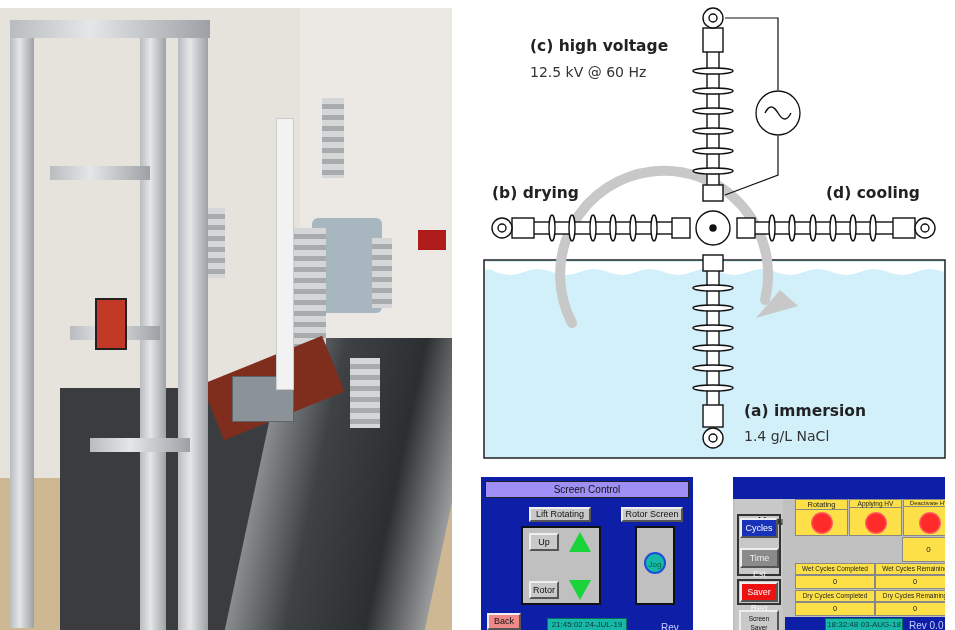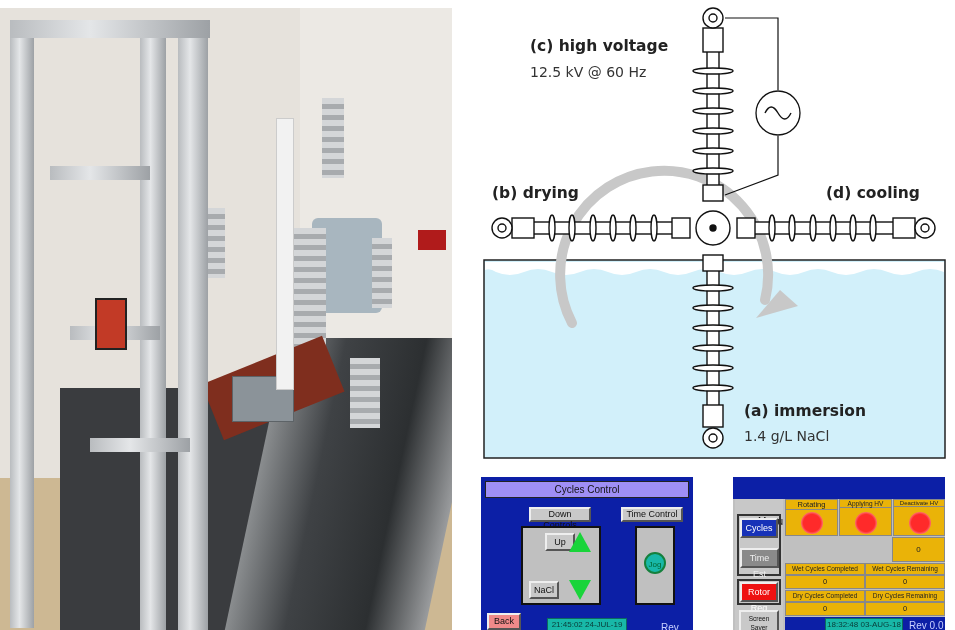--- a/index.html
+++ b/index.html
@@ -22,22 +22,22 @@
   #diagram{position:absolute;left:480px;top:0;width:475px;height:465px;}
   
   .hmi{position:absolute;background:#0c1fa6;overflow:hidden;font-family:"Liberation Sans",sans-serif;}
   .hmi .titlebar{position:absolute;left:4px;top:4px;right:4px;height:15px;background:#9f8ff5;border:1px solid #222;color:#111;font-size:10px;text-align:center;line-height:15px;}
   .gbtn{position:absolute;background:#c9c9c9;border:2px solid #555;border-top-color:#eee;border-left-color:#eee;color:#111;font-size:9px;text-align:center;box-sizing:border-box;}
   .panel{position:absolute;background:#c0c0c0;border:2px solid #111;box-sizing:border-box;}
   .clock{position:absolute;background:#18b8a8;border:1px solid #0b6a60;color:#0a3b37;font-size:8px;text-align:center;line-height:12px;}
   .rev{position:absolute;color:#c9d0ff;font-size:10px;}
   .tri-up{position:absolute;width:0;height:0;border-left:11px solid transparent;border-right:11px solid transparent;border-bottom:20px solid #19d43a;}
   .tri-dn{position:absolute;width:0;height:0;border-left:11px solid transparent;border-right:11px solid transparent;border-top:20px solid #19d43a;}
-  .jog{position:absolute;width:22px;height:22px;border-radius:50%;background:#18b8a8;border:2px solid #15803d;color:#063;font-size:8px;text-align:center;line-height:22px;box-sizing:border-box;}
-  .cell{position:absolute;background:#eab308;border:1px solid #888;box-sizing:border-box;color:#222;text-align:center;}
+  .jog{position:absolute;width:22px;height:22px;border-radius:50%;background:#18b8a8;border:2px solid #1d4ed8;color:#063;font-size:8px;text-align:center;line-height:22px;box-sizing:border-box;}
+  .cell{position:absolute;background:#fde047;border:1px solid #888;box-sizing:border-box;color:#222;text-align:center;margin-left:10px;}
   .lamp{position:absolute;width:22px;height:22px;border-radius:50%;background:radial-gradient(circle,#ff2a2a 55%,#ff6a6a 70%,#e00 100%);}
   .small{font-size:6.5px;}
 </style>
 </head>
 <body>
 
 <div id="photo">
   <div class="wall2"></div>
   <div class="floor"></div>
   <div class="tank2"></div>
@@ -125,47 +125,47 @@
 
   <text x="50" y="51" font-family="DejaVu Sans, sans-serif" font-weight="bold" font-size="15.5" fill="#222">(c) high voltage</text>
   <text x="50" y="77" font-family="DejaVu Sans, sans-serif" font-size="14" fill="#333">12.5 kV @ 60 Hz</text>
   <text x="12" y="198" font-family="DejaVu Sans, sans-serif" font-weight="bold" font-size="15.5" fill="#222">(b) drying</text>
   <text x="346" y="198" font-family="DejaVu Sans, sans-serif" font-weight="bold" font-size="15.5" fill="#222">(d) cooling</text>
   <text x="264" y="416" font-family="DejaVu Sans, sans-serif" font-weight="bold" font-size="15.5" fill="#222">(a) immersion</text>
   <text x="264" y="441" font-family="DejaVu Sans, sans-serif" font-size="14" fill="#333">1.4 g/L NaCl</text>
 </svg>
 
 <div class="hmi" style="left:481px;top:477px;width:212px;height:153px;">
-  <div class="titlebar">Cycles Control</div>
-  <div class="gbtn" style="left:48px;top:30px;width:62px;height:15px;line-height:11px;">Down Controls</div>
-  <div class="gbtn" style="left:140px;top:30px;width:62px;height:15px;line-height:11px;">Time Control</div>
+  <div class="titlebar">Screen Control</div>
+  <div class="gbtn" style="left:48px;top:30px;width:62px;height:15px;line-height:11px;">Lift Rotating</div>
+  <div class="gbtn" style="left:140px;top:30px;width:62px;height:15px;line-height:11px;">Rotor Screen</div>
   <div class="panel" style="left:40px;top:49px;width:80px;height:79px;">
-    <div class="gbtn" style="left:6px;top:5px;width:30px;height:18px;line-height:14px;margin-left:16px;">Up</div>
+    <div class="gbtn" style="left:6px;top:5px;width:30px;height:18px;line-height:14px;">Up</div>
     <div class="tri-up" style="left:46px;top:4px;"></div>
-    <div class="gbtn" style="left:6px;top:53px;width:30px;height:18px;line-height:14px;">NaCl</div>
+    <div class="gbtn" style="left:6px;top:53px;width:30px;height:18px;line-height:14px;">Rotor</div>
     <div class="tri-dn" style="left:46px;top:52px;"></div>
   </div>
   <div class="panel" style="left:154px;top:49px;width:40px;height:79px;">
     <div class="jog" style="left:7px;top:24px;">Jog</div>
   </div>
   <div class="gbtn" style="left:6px;top:136px;width:34px;height:17px;line-height:13px;background:#f08a8a;">Back</div>
   <div class="clock" style="left:66px;top:141px;width:78px;height:13px;">21:45:02 24-JUL-19</div>
   <div class="rev" style="left:180px;top:145px;">Rev 0.0</div>
 </div>
 
 <div class="hmi" style="left:733px;top:477px;width:212px;height:153px;background:#c0c0c0;">
   <div style="position:absolute;left:0;top:0;right:0;height:22px;background:#0c1fa6;"></div>
 
   <div style="position:absolute;left:2px;top:22px;width:48px;height:131px;background:#c8c8c8;">
     <div style="font-size:10px;text-align:right;color:#111;margin-top:17px;">Menu</div>
     <div style="position:absolute;left:2px;top:15px;width:44px;height:62px;border:2px solid #333;box-sizing:border-box;"></div>
     <div class="gbtn" style="left:5px;top:19px;width:38px;height:20px;line-height:16px;background:#1732b8;color:#fff;">Cycles</div>
     <div class="gbtn" style="left:5px;top:49px;width:39px;height:20px;line-height:16px;background:#8a8a8a;color:#eee;">Time Est</div>
     <div style="position:absolute;left:2px;top:80px;width:44px;height:26px;border:2px solid #333;box-sizing:border-box;"></div>
-    <div class="gbtn" style="left:5px;top:83px;width:38px;height:20px;line-height:16px;background:#ee1111;color:#fff;">Rotor Req</div>
+    <div class="gbtn" style="left:5px;top:83px;width:38px;height:20px;line-height:16px;background:#ee1111;color:#fff;">Saver Req</div>
     <div class="gbtn small" style="left:4px;top:111px;width:40px;height:22px;line-height:9px;padding-top:2px;">Screen Saver</div>
   </div>
 
   <div class="cell" style="left:52px;top:22px;width:53px;height:37px;font-size:7.5px;">
     <div style="border-bottom:1px solid #888;">Rotating</div>
     <div class="lamp" style="left:15px;top:12px;"></div>
   </div>
   <div class="cell" style="left:106px;top:22px;width:53px;height:37px;font-size:6.5px;">
     <div style="border-bottom:1px solid #888;">Applying HV</div>
     <div class="lamp" style="left:15px;top:12px;"></div>

